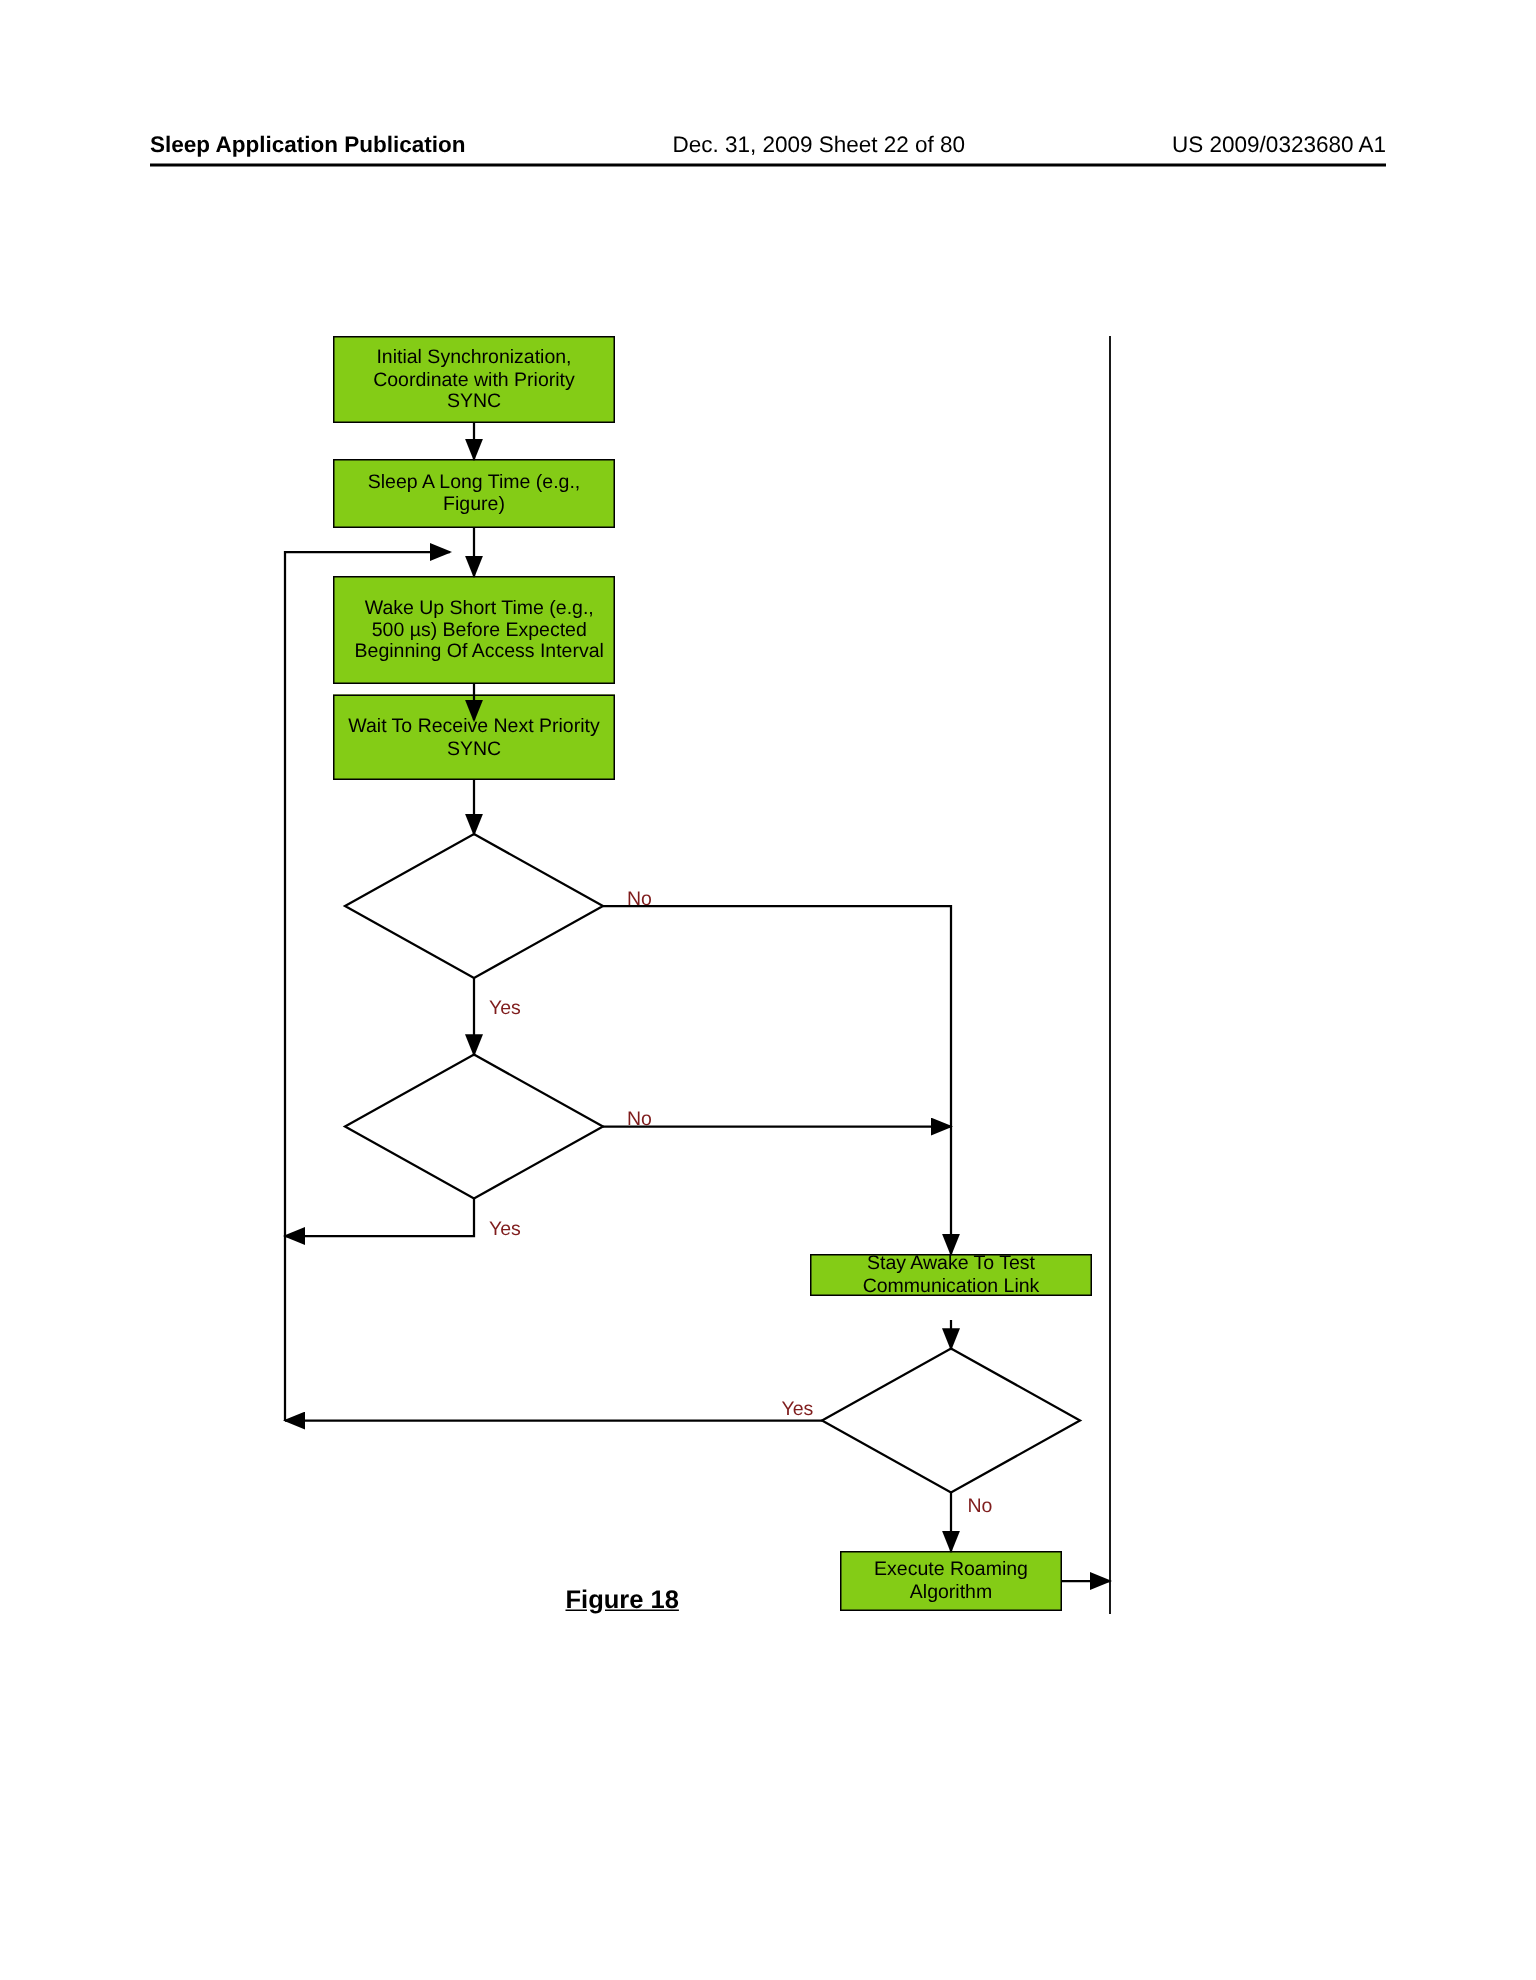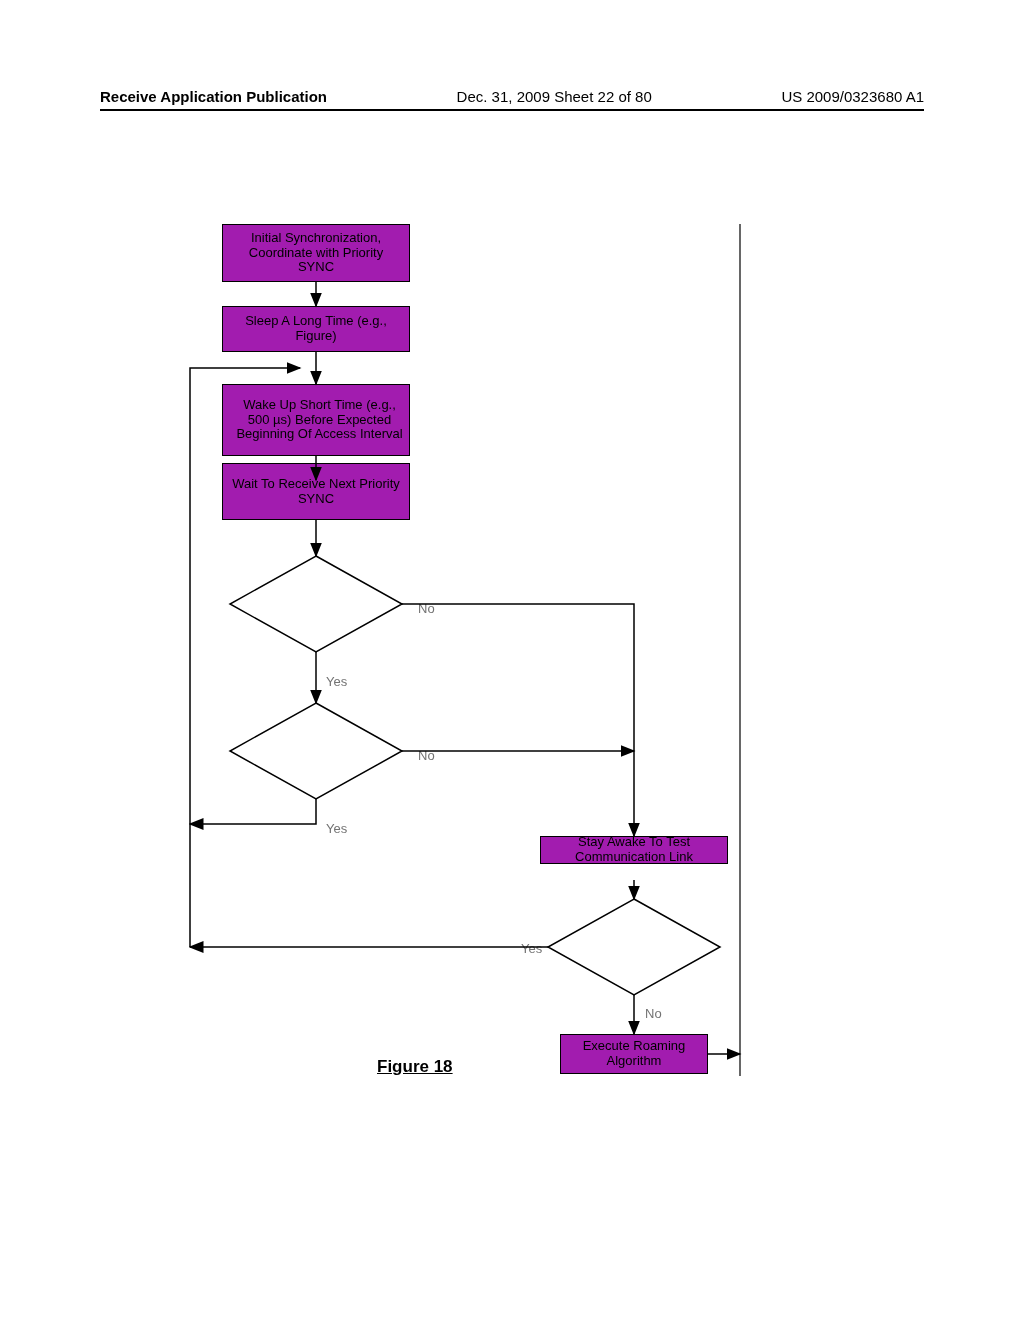--- a/index.html
+++ b/index.html
@@ -26,55 +26,54 @@
     position: absolute;
     top: 109px;
     left: 100px;
     right: 100px;
     height: 2px;
     background: #000;
   }
   .node {
     position: absolute;
     border: 1.5px solid #000;
-    background: #a21caf;
+    background: #84cc16;
     display: flex;
     align-items: center;
     justify-content: center;
     text-align: center;
     font-size: 13px;
     line-height: 1.15;
     padding: 4px 6px;
     box-sizing: border-box;
   }
   .label {
     position: absolute;
     font-size: 13px;
-    color: #737373;
-    margin-top: 10px;
+    color: #7f1d1d;
   }
   .fig-caption {
     position: absolute;
     font-size: 17px;
     font-weight: bold;
     text-decoration: underline;
   }
   svg { position: absolute; left: 0; top: 0; }
   .diamond-label {
     position: absolute;
     font-size: 13px;
     text-align: center;
     width: 140px;
   }
 </style>
 </head>
 <body>
 
 <div class="header">
-  <span class="header-left">Receive Application Publication</span>
+  <span class="header-left">Sleep Application Publication</span>
   <span>Dec. 31, 2009  Sheet 22 of 80</span>
   <span>US 2009/0323680 A1</span>
 </div>
 <div class="header-rule"></div>
 
 <div class="node" style="left:222px; top:224px; width:188px; height:58px;">Initial Synchronization, Coordinate with Priority SYNC</div>
 
 <div class="node" style="left:222px; top:306px; width:188px; height:46px;">Sleep A Long Time (e.g., Figure)</div>
 
 <div class="node" style="left:222px; top:384px; width:188px; height:72px;padding-left:13px;">Wake Up Short Time (e.g., 500  µs) Before Expected Beginning Of Access Interval</div>

